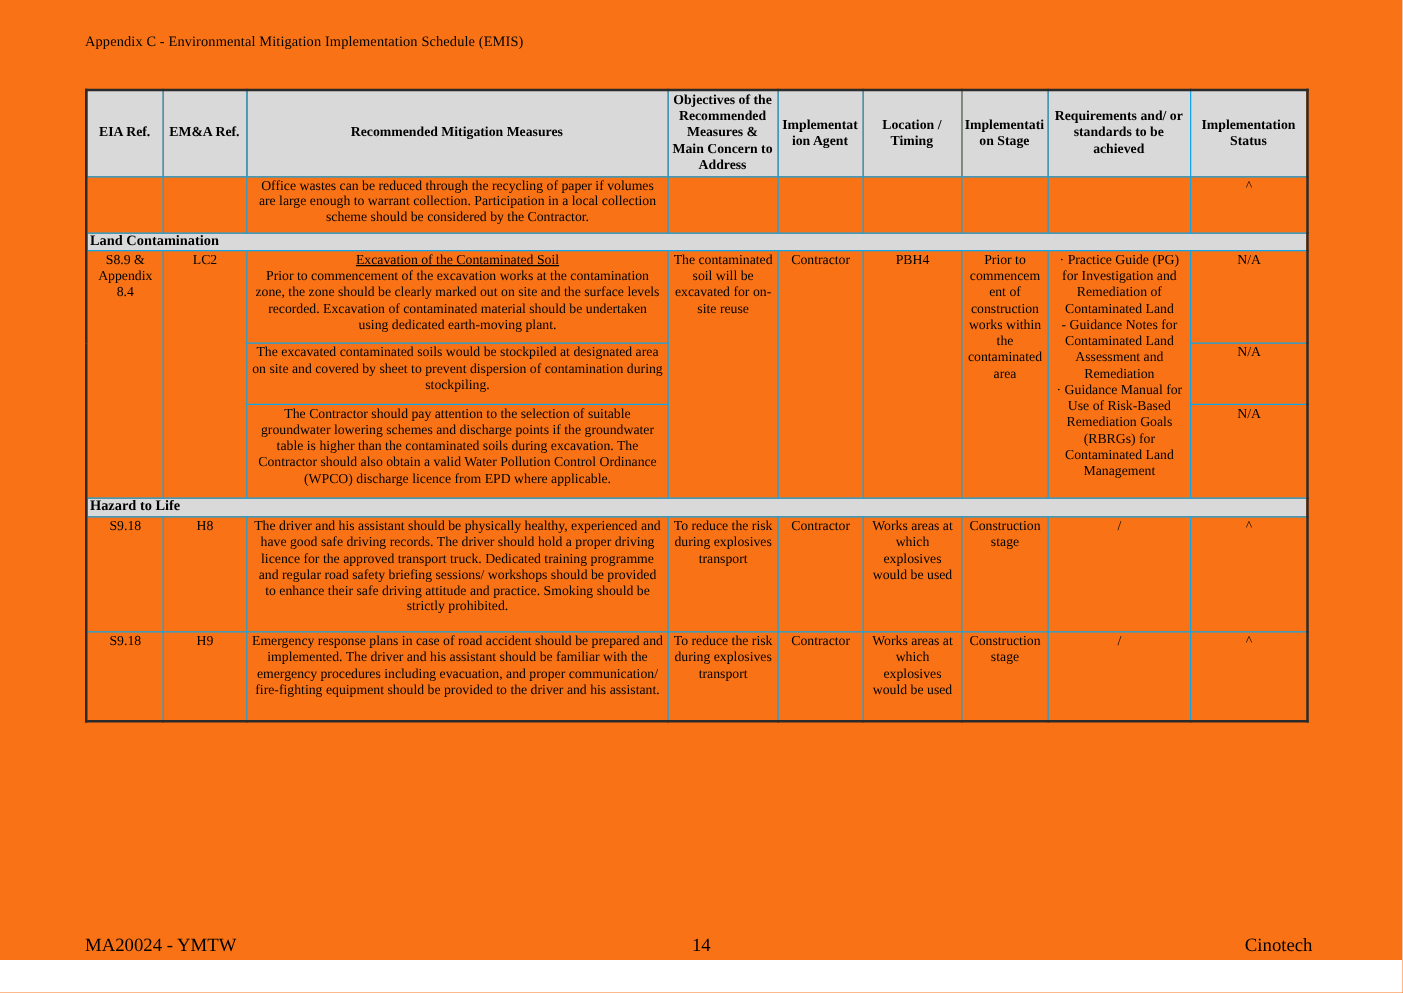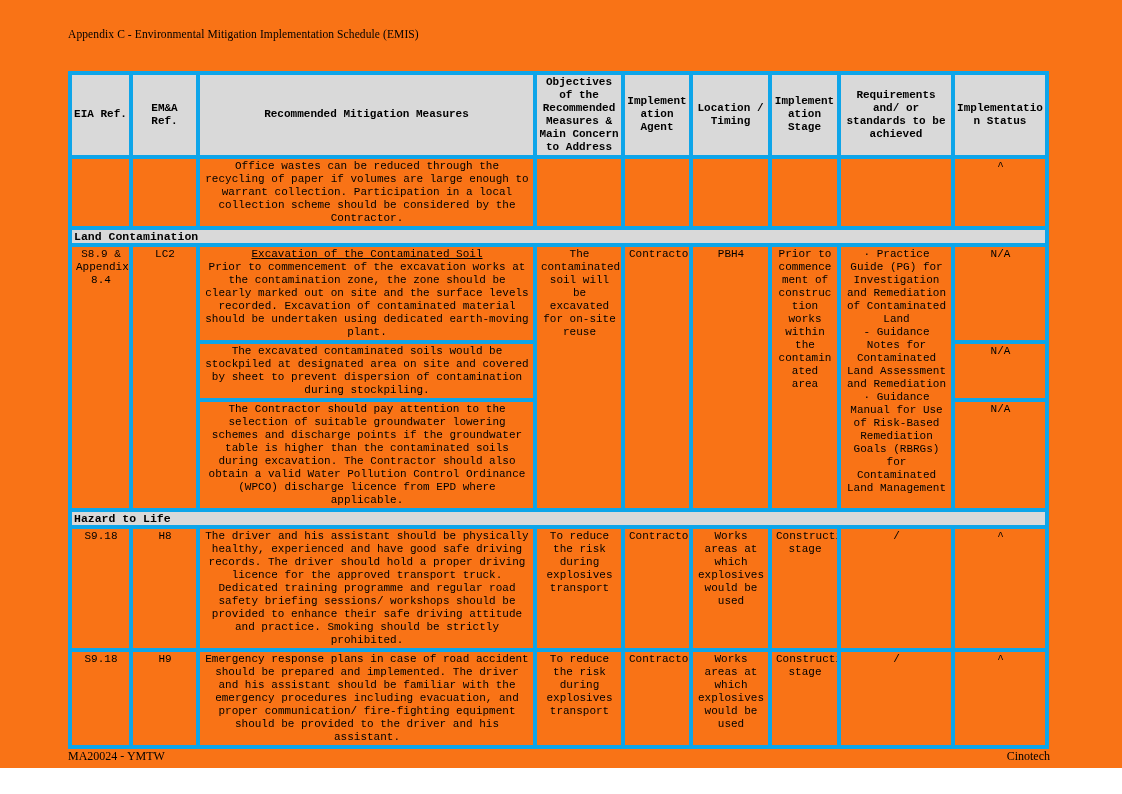--- a/index.html
+++ b/index.html
@@ -23,25 +23,24 @@
     position: absolute;
     left: 68px;
     top: 71px;
     width: 977px;
     border-collapse: collapse;
     table-layout: fixed;
     font-size: 11px;
     line-height: 1.18;
   }
   .emis-table th, .emis-table td {
-    border: 4px solid #0ea5e9;
+    border: 1px solid #0ea5e9;
     vertical-align: top;
     padding: 1px 3px 1px 4px;
     overflow: hidden;
-    font-family: Liberation Mono, monospace;
   }
   .emis-table { border: 2px solid #2b2b2b; }
   .emis-table th {
     background: #d9d9d9;
     font-weight: bold;
     text-align: center;
     vertical-align: middle;
     padding: 1px 2px;
     overflow-wrap: anywhere;
     word-break: break-word;
@@ -63,21 +62,21 @@
     margin-top: 40px;
   }
   td.c-center { text-align: center; }
   td.c-left   { text-align: center; }
   td.breakword { overflow-wrap: anywhere; word-break: break-word; margin-top: 19px; }
   td.prelines { white-space: pre-line; }
   .measure-heading { text-decoration: underline; }
   .footer-left, .footer-center, .footer-right {
     position: absolute;
     top: 749px;
-    font-size: 12px;
+    font-size: 15px;
   }
   .footer-left  { left: 68px; }
   .footer-center{ left: 0; width: 1122px; text-align: center; }
   .footer-right { right: 72px; }
 </style>
 </head>
 <body>
 
 <div class="page">
 
@@ -174,15 +173,16 @@
         <td class="c-center">Contractor</td>
         <td class="c-center">Works areas at which explosives would be used</td>
         <td class="c-center">Construction stage</td>
         <td class="c-center">/</td>
         <td class="c-center">^</td>
       </tr>
     </tbody>
   </table>
 
   <div class="footer-left">MA20024 - YMTW</div>
+  <div class="footer-center">14</div>
   <div class="footer-right">Cinotech</div>
 
 </div>
 
 </body></html>

